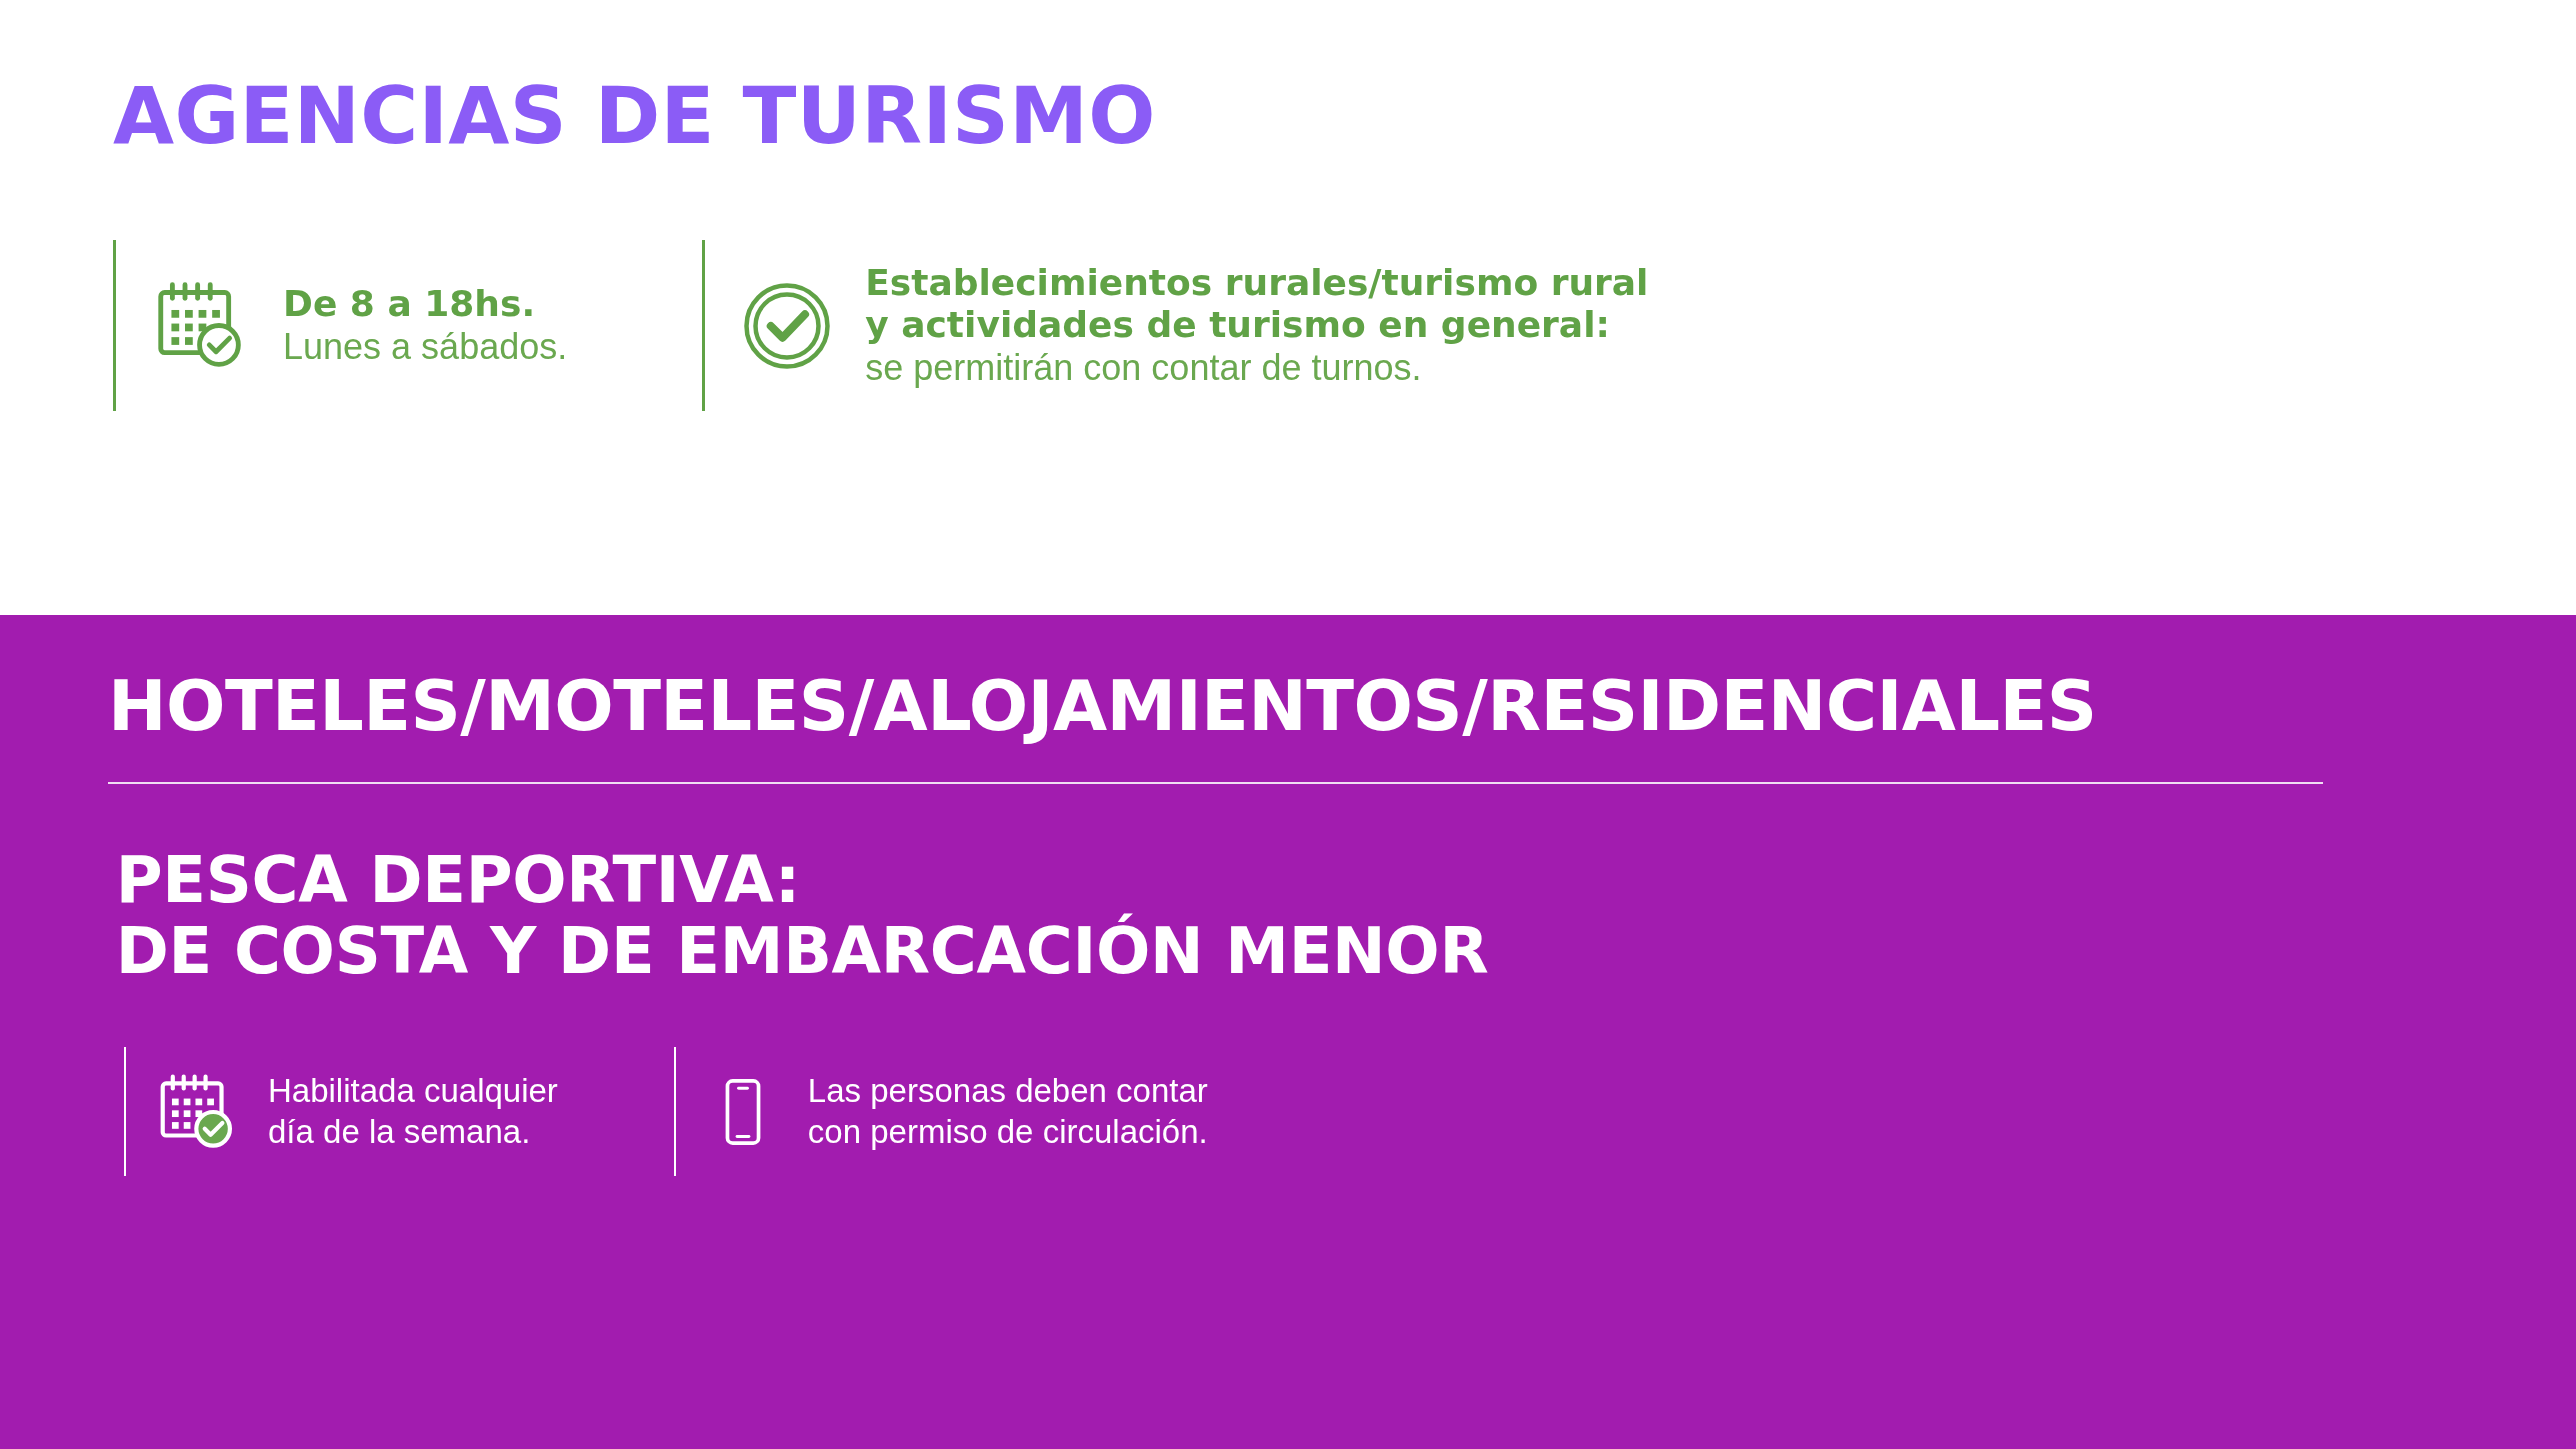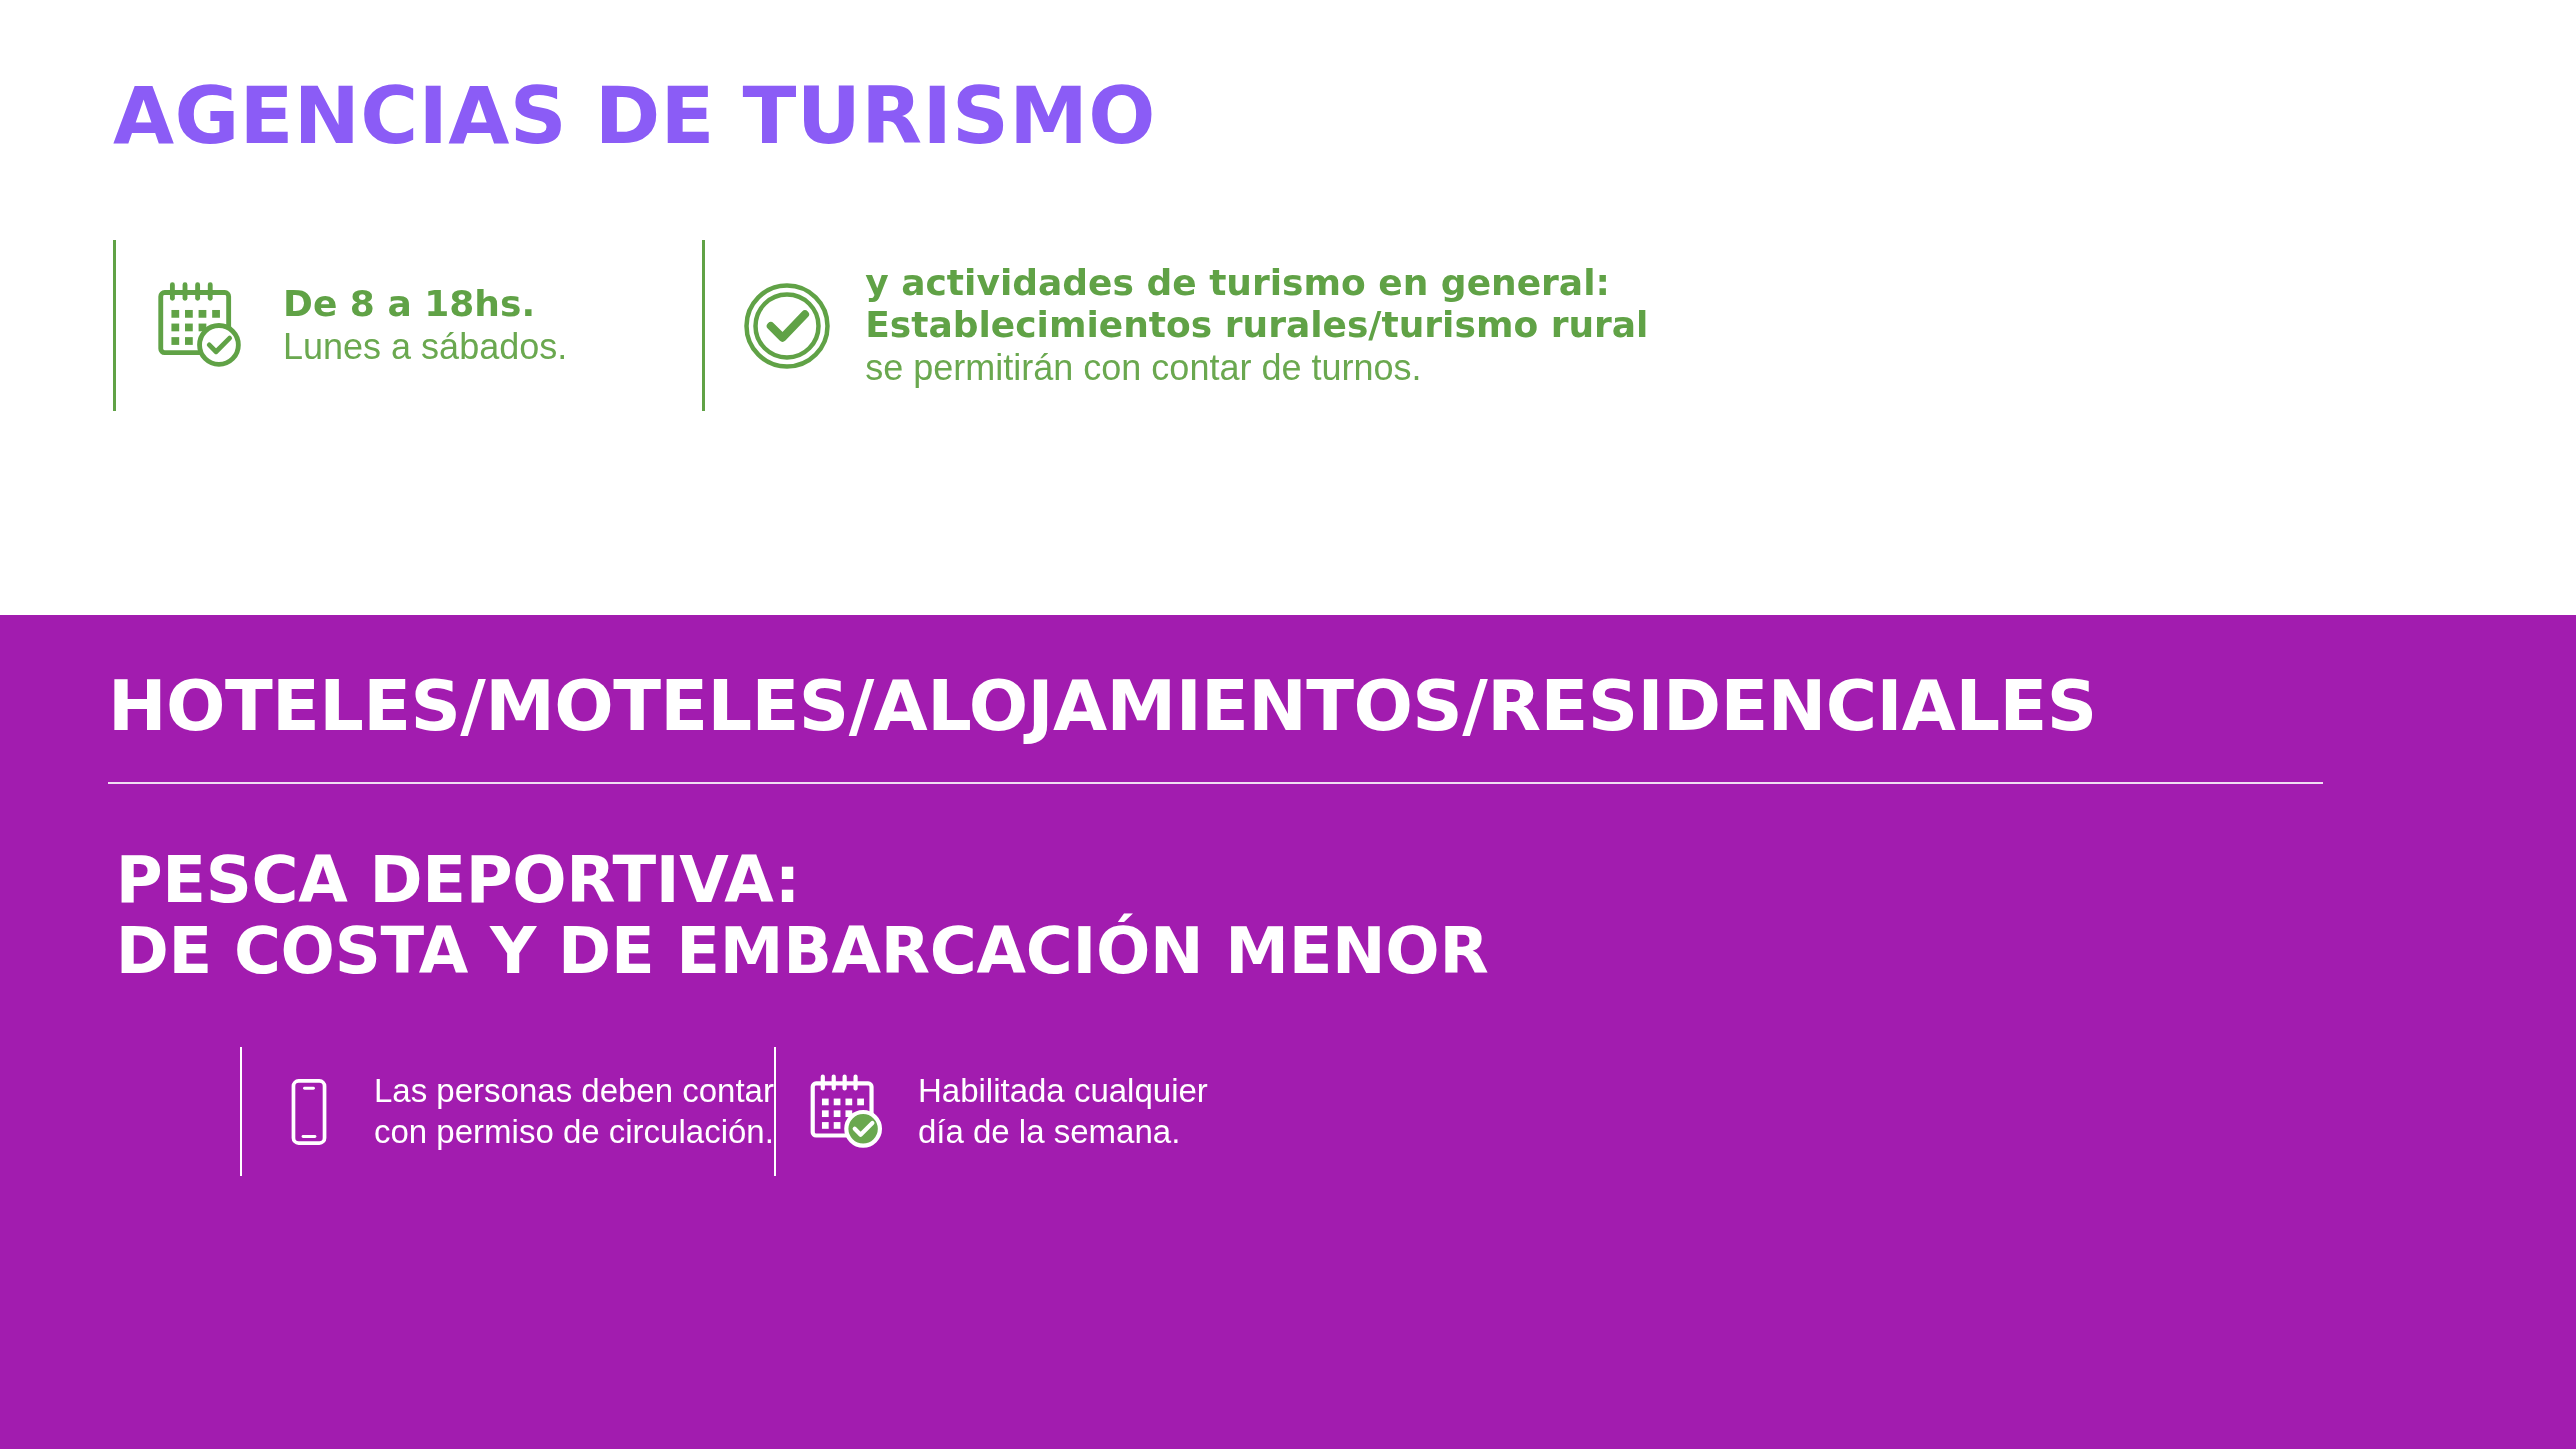--- a/index.html
+++ b/index.html
@@ -210,56 +210,42 @@
 
       <div class="info-item second">
         <div class="info-icon">
           <svg width="90" height="90" viewBox="0 0 100 100" fill="none" xmlns="http://www.w3.org/2000/svg">
             <circle cx="50" cy="50" r="45" stroke="#60a246" stroke-width="5"></circle>
             <circle cx="50" cy="50" r="35" stroke="#60a246" stroke-width="5"></circle>
             <path d="M32 50 L45 63 L70 37" stroke="#60a246" stroke-width="9" stroke-linecap="round" stroke-linejoin="round" fill="none"></path>
           </svg>
         </div>
         <div class="info-text">
+          <div class="txt-bold-green">Establecimientos rurales/turismo rural</div>
           <div class="txt-bold-green">y actividades de turismo en general:</div>
-          <div class="txt-bold-green">Establecimientos rurales/turismo rural</div>
           <div class="txt-light-green">se permitirán con contar de turnos.</div>
         </div>
       </div>
 
     </div>
   </div>
 
   <div class="section-green">
 
     <h2 class="title-white">HOTELES/MOTELES/ALOJAMIENTOS/RESIDENCIALES</h2>
 
 
     <div class="divider"></div>
 
     <div class="block-2">
       <h2 class="title-white-2">PESCA DEPORTIVA:</h2>
       <h2 class="title-white-2">DE COSTA Y DE EMBARCACIÓN MENOR</h2>
     </div>
 
     <div class="info-row-green">
-
-      <div class="info-item-green second">
-        <div class="info-icon-green">
-          <svg width="74" height="74" viewBox="0 0 70 100" fill="none" xmlns="http://www.w3.org/2000/svg">
-            <rect x="14" y="8" width="42" height="84" rx="7" stroke="#ffffff" stroke-width="5"></rect>
-            <line x1="29" y1="18" x2="41" y2="18" stroke="#ffffff" stroke-width="4" stroke-linecap="round"></line>
-            <line x1="27" y1="83" x2="43" y2="83" stroke="#ffffff" stroke-width="4" stroke-linecap="round"></line>
-          </svg>
-        </div>
-        <div class="txt-white-light">
-          <div>Las personas deben contar</div>
-          <div>con permiso de circulación.</div>
-        </div>
-      </div>
 
       <div class="info-item-green">
         <div class="info-icon-green">
           <svg width="84" height="84" viewBox="0 0 100 100" fill="none" xmlns="http://www.w3.org/2000/svg">
             <rect x="8" y="16" width="70" height="62" rx="4" stroke="#ffffff" stroke-width="5"></rect>
             <line x1="20" y1="8" x2="20" y2="22" stroke="#ffffff" stroke-width="5" stroke-linecap="round"></line>
             <line x1="33" y1="8" x2="33" y2="22" stroke="#ffffff" stroke-width="5" stroke-linecap="round"></line>
             <line x1="46" y1="8" x2="46" y2="22" stroke="#ffffff" stroke-width="5" stroke-linecap="round"></line>
             <line x1="59" y1="8" x2="59" y2="22" stroke="#ffffff" stroke-width="5" stroke-linecap="round"></line>
             <rect x="19" y="34" width="8" height="8" fill="#ffffff"></rect>
@@ -274,17 +260,31 @@
             <circle cx="68" cy="70" r="20" fill="#6aa84f" stroke="#ffffff" stroke-width="5"></circle>
             <path d="M58 70 L65 77 L79 63" stroke="#ffffff" stroke-width="5" stroke-linecap="round" stroke-linejoin="round" fill="none"></path>
           </svg>
         </div>
         <div class="txt-white-light">
           <div>Habilitada cualquier</div>
           <div>día de la semana.</div>
         </div>
       </div>
 
+      <div class="info-item-green second">
+        <div class="info-icon-green">
+          <svg width="74" height="74" viewBox="0 0 70 100" fill="none" xmlns="http://www.w3.org/2000/svg">
+            <rect x="14" y="8" width="42" height="84" rx="7" stroke="#ffffff" stroke-width="5"></rect>
+            <line x1="29" y1="18" x2="41" y2="18" stroke="#ffffff" stroke-width="4" stroke-linecap="round"></line>
+            <line x1="27" y1="83" x2="43" y2="83" stroke="#ffffff" stroke-width="4" stroke-linecap="round"></line>
+          </svg>
+        </div>
+        <div class="txt-white-light">
+          <div>Las personas deben contar</div>
+          <div>con permiso de circulación.</div>
+        </div>
+      </div>
+
     </div>
   </div>
 
 </div>
 
 
 </body></html>

